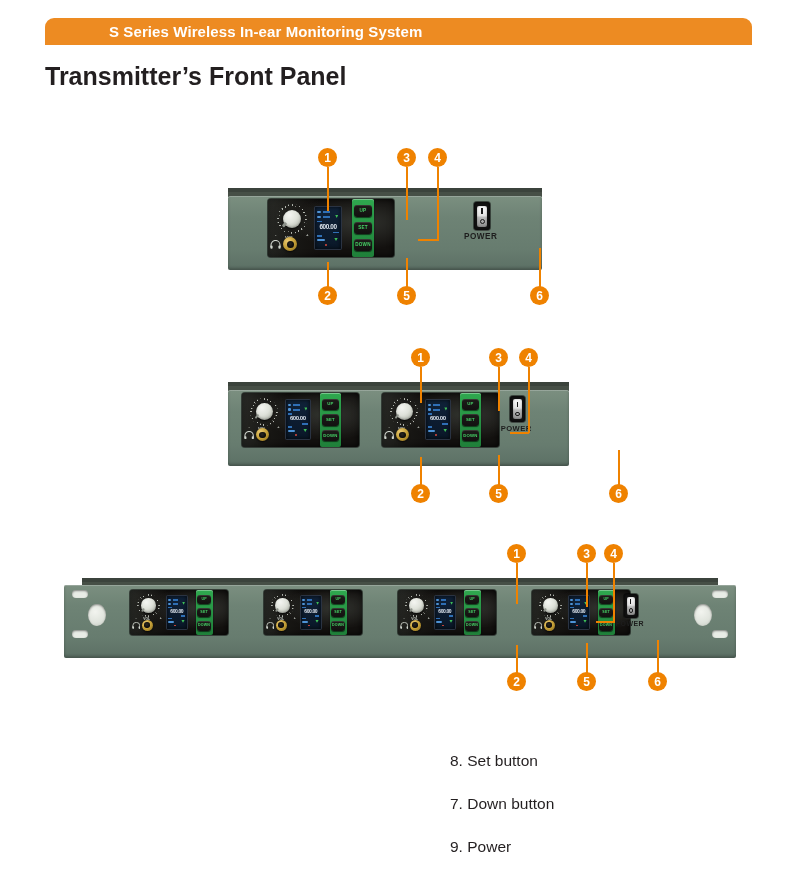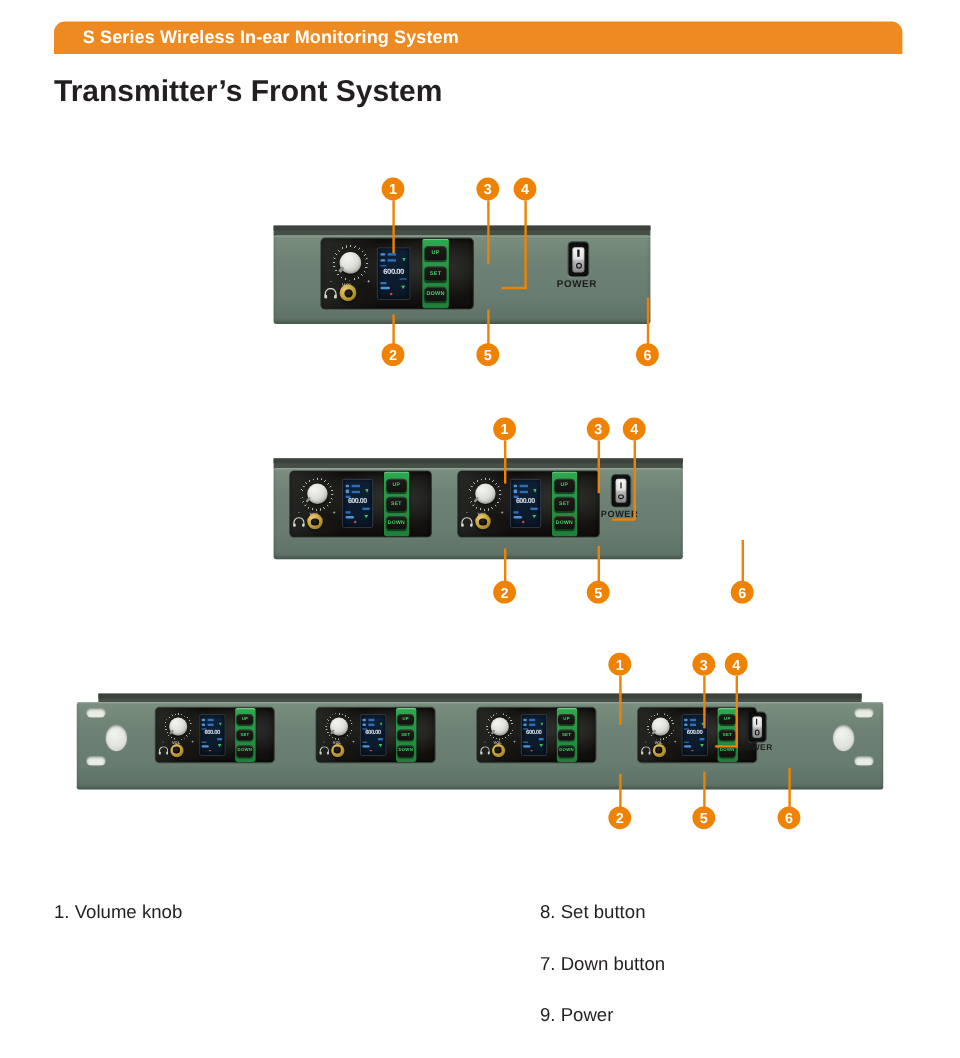--- a/index.html
+++ b/index.html
@@ -12,21 +12,21 @@
   .page{position:relative;width:800px;height:882px;}
 
   
   .banner{
     position:absolute;left:45px;top:18px;width:707px;height:27px;
     background:#ed8b22;border-radius:9px 9px 0 0;
     display:flex;align-items:center;
   }
   .banner-text{
     color:#ffffff;font-size:15px;font-weight:bold;letter-spacing:.1px;
-    padding-left:24px;white-space:nowrap;
+    padding-left:24px;white-space:nowrap;margin-left:40px;
   }
   .page-title{
     position:absolute;left:45px;top:62px;
     font-size:25px;font-weight:bold;color:#231f20;white-space:nowrap;
   }
 
   
   .callout{
     position:absolute;width:19px;height:19px;border-radius:50%;
     background:#ef8200;color:#fff;font-size:12px;font-weight:bold;
@@ -176,21 +176,21 @@
   }
 </style>
 </head>
 <body>
 
 <div class="page">
 
   <div class="banner">
     <div class="banner-text">S Series Wireless In-ear Monitoring System</div>
   </div>
-  <div class="page-title">Transmitter’s Front System</div>
+  <div class="page-title">Transmitter’s Front Panel</div>
 
   <div class="device" id="dev1" style="left:228px;top:188px;width:314px;height:82px;">
     <div class="chassis-top"></div>
     <div class="chassis-face" style="top:8px;height:74px;"></div>
   <div class="module" style="left:40px;top:11px;width:126px;height:58px;">
         <div class="module-sheen"></div>
         <div class="knob-wrap" style="left:9px;top:5px;width:30px;height:30px;">
           <div class="knob-ticks"></div>
           <div class="knob" style="left:5.699999999999999px;top:5.699999999999999px;width:18.6px;height:18.6px;"></div>
           <div class="knob-mark" style="left:6.3px;top:18px;width:2.5px;height:5px;transform:rotate(38deg);"></div>
@@ -477,21 +477,20 @@
       <div class="pwr-bezel" style="left:560px;top:16px;width:13.6px;height:23.8px;"></div>
       <div class="pwr-rocker" style="left:562.55px;top:18.975px;width:8.5px;height:17.849999999999998px;">
         <div class="pwr-i" style="width:1.19px;height:5.1px;"></div>
         <div class="pwr-o" style="width:4.25px;height:4.25px;box-sizing:border-box;"></div>
       </div>
       <div class="pwr-label" style="left:551.5px;top:41.5px;font-size:6.969999999999999px;letter-spacing:0.425px;">POWER</div>
     </div>
 
   <div class="legend">
     <div class="legend-col left">
-      <div class="legend-item">1. Volume knob</div>
     </div>
     <div class="legend-col right">
       <div class="legend-item">8. Set button</div>
       <div class="legend-item">7. Down button</div>
       <div class="legend-item">9. Power</div>
     </div>
   </div>
 
 <div class="callout" style="left:318px;top:148px;">1</div>
     <div class="lead lead-v" style="left:327px;top:167px;height:44px;"></div>

